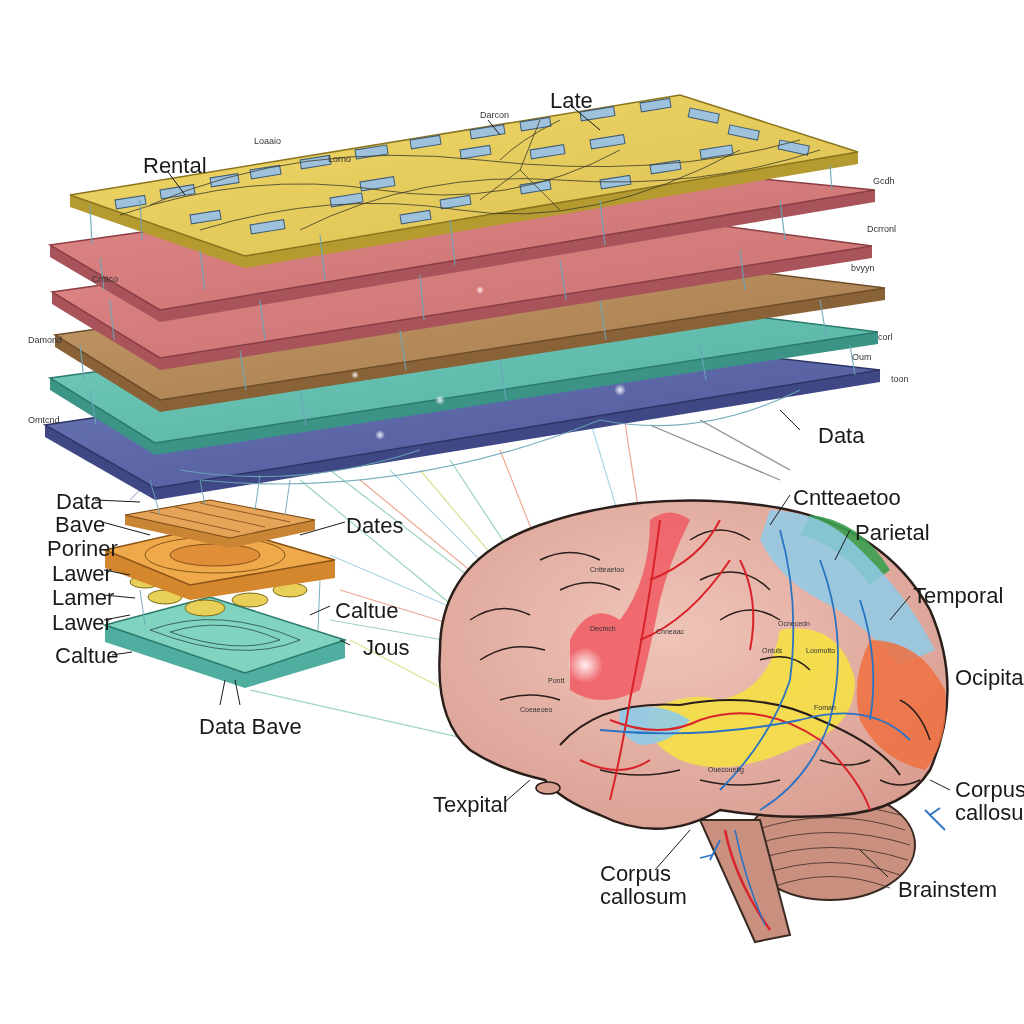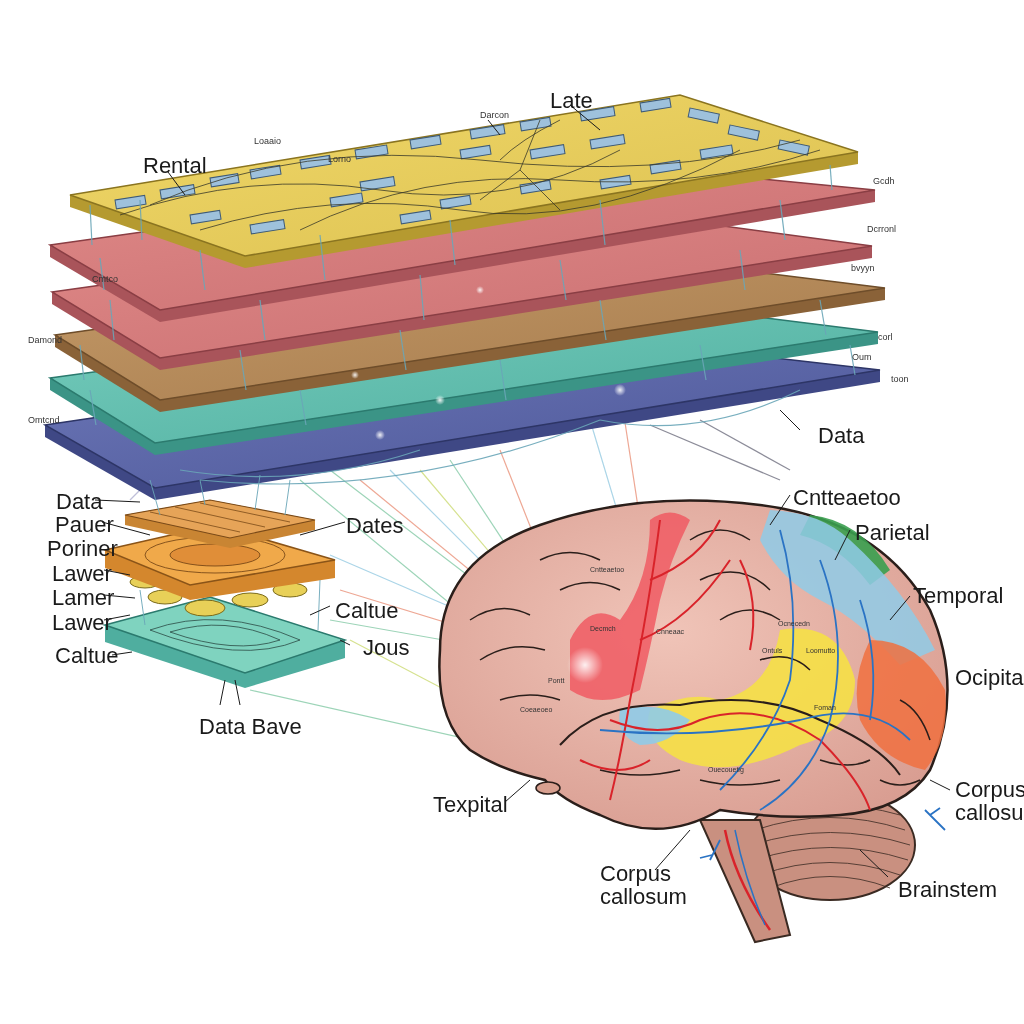--- a/index.html
+++ b/index.html
@@ -327,21 +327,21 @@
 
 <span class="lbl small" style="left:873px;top:177px;">Gcdh</span>
 <span class="lbl small" style="left:831px;top:225px;margin-left:36px;">Dcrronl</span>
 <span class="lbl small" style="left:851px;top:264px;">bvyyn</span>
 <span class="lbl small" style="left:878px;top:333px;">corl</span>
 <span class="lbl small" style="left:852px;top:353px;">Oum</span>
 <span class="lbl small" style="left:868px;top:375px;margin-left:23px;">toon</span>
 <span class="lbl big" style="left:818px;top:424px;">Data</span>
 
 <span class="lbl big" style="left:56px;top:490px;">Data</span>
-<span class="lbl big" style="left:55px;top:513px;">Pauer</span>
+<span class="lbl big" style="left:55px;top:513px;">Bave</span>
 <span class="lbl big" style="left:47px;top:537px;">Poriner</span>
 <span class="lbl big" style="left:52px;top:562px;">Lawer</span>
 <span class="lbl big" style="left:52px;top:586px;">Lamer</span>
 <span class="lbl big" style="left:52px;top:611px;">Lawer</span>
 <span class="lbl big" style="left:55px;top:644px;">Caltue</span>
 
 <span class="lbl big" style="left:346px;top:514px;">Dates</span>
 <span class="lbl big" style="left:335px;top:599px;text-align:center;">Caltue</span>
 <span class="lbl big" style="left:363px;top:636px;">Jous</span>
 <span class="lbl big" style="left:199px;top:715px;">Data Bave</span>

